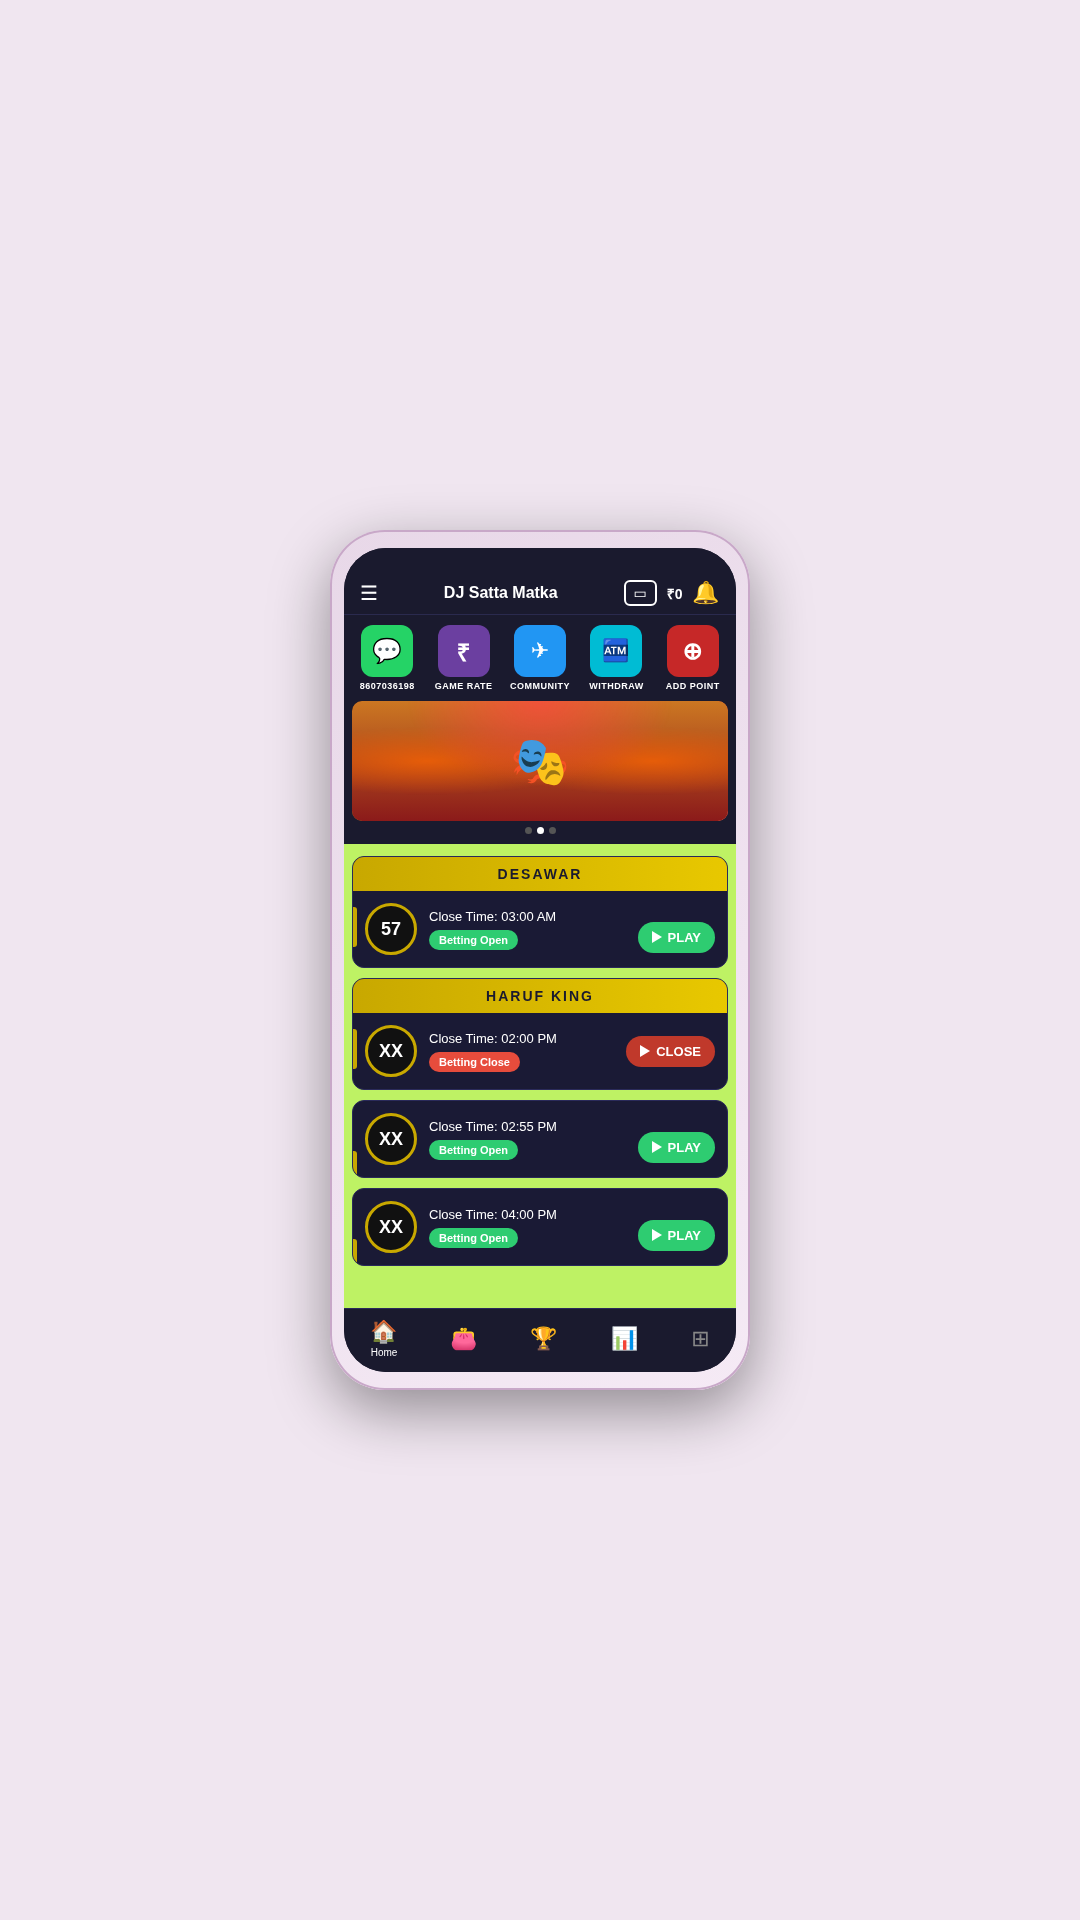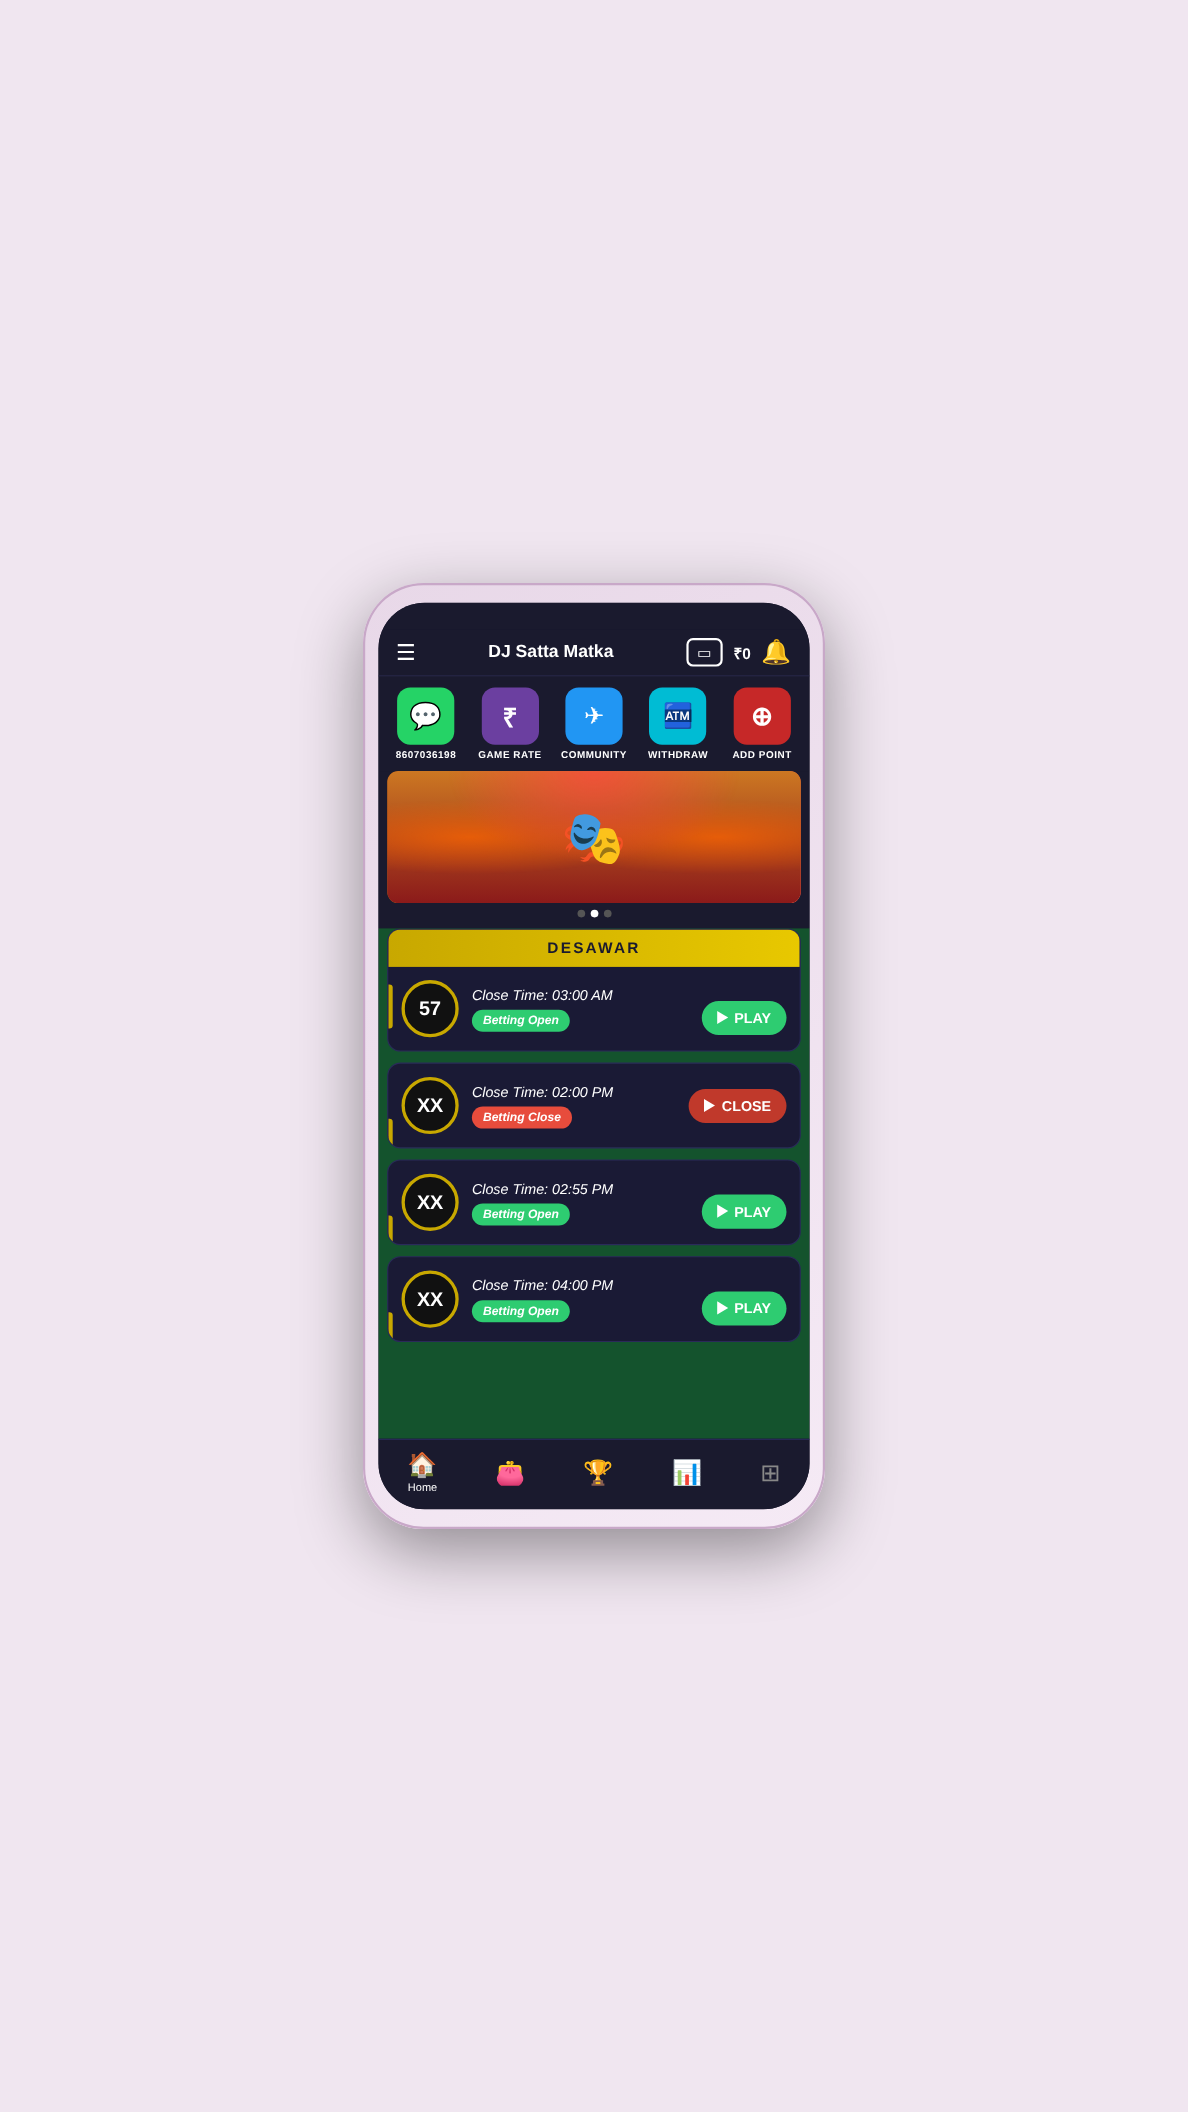--- a/index.html
+++ b/index.html
@@ -145,22 +145,22 @@
       width: 7px;
       height: 7px;
       border-radius: 50%;
       background: #555;
     }
     .banner-dot.active { background: white; }
     
     .games-container {
       flex: 1;
       overflow-y: auto;
-      background: #14532d;
-      padding: 0 8px 8px;
+      background: #bef264;
+      padding: 12px 8px 8px;
     }
     .games-container::-webkit-scrollbar { display: none; }
     
     .game-card {
       background: #1a1a35;
       border: 1px solid #2a2a5a;
       border-radius: 12px;
       margin-bottom: 10px;
       overflow: hidden;
     }
@@ -191,21 +191,20 @@
       display: flex;
       align-items: center;
       justify-content: center;
       color: white;
       font-size: 18px;
       font-weight: bold;
       flex-shrink: 0;
     }
     .game-info {
       flex: 1;
-      font-style: italic;
     }
     .game-close-time {
       color: white;
       font-size: 13px;
       margin-bottom: 6px;
     }
     .betting-badge {
       display: inline-block;
       padding: 4px 10px;
       border-radius: 20px;
@@ -380,20 +379,23 @@
         <div class="game-close-time">Close Time: 03:00 AM</div>
         <span class="betting-badge betting-open">Betting Open</span>
       </div>
       <button class="play-btn play-btn-green">
         <span class="play-btn-icon"></span>
         PLAY
       </button>
     </div>
   </div>
         <div class="game-card">
+    <div class="game-card-header">
+      <span class="game-card-title">HARUF KING</span>
+    </div>
     <div class="game-card-body">
       <div class="game-number-circle">XX</div>
       <div class="game-info">
         <div class="game-close-time">Close Time: 02:00 PM</div>
         <span class="betting-badge betting-close">Betting Close</span>
       </div>
       <button class="play-btn play-btn-red">
         <span class="play-btn-icon"></span>
         CLOSE
       </button>

